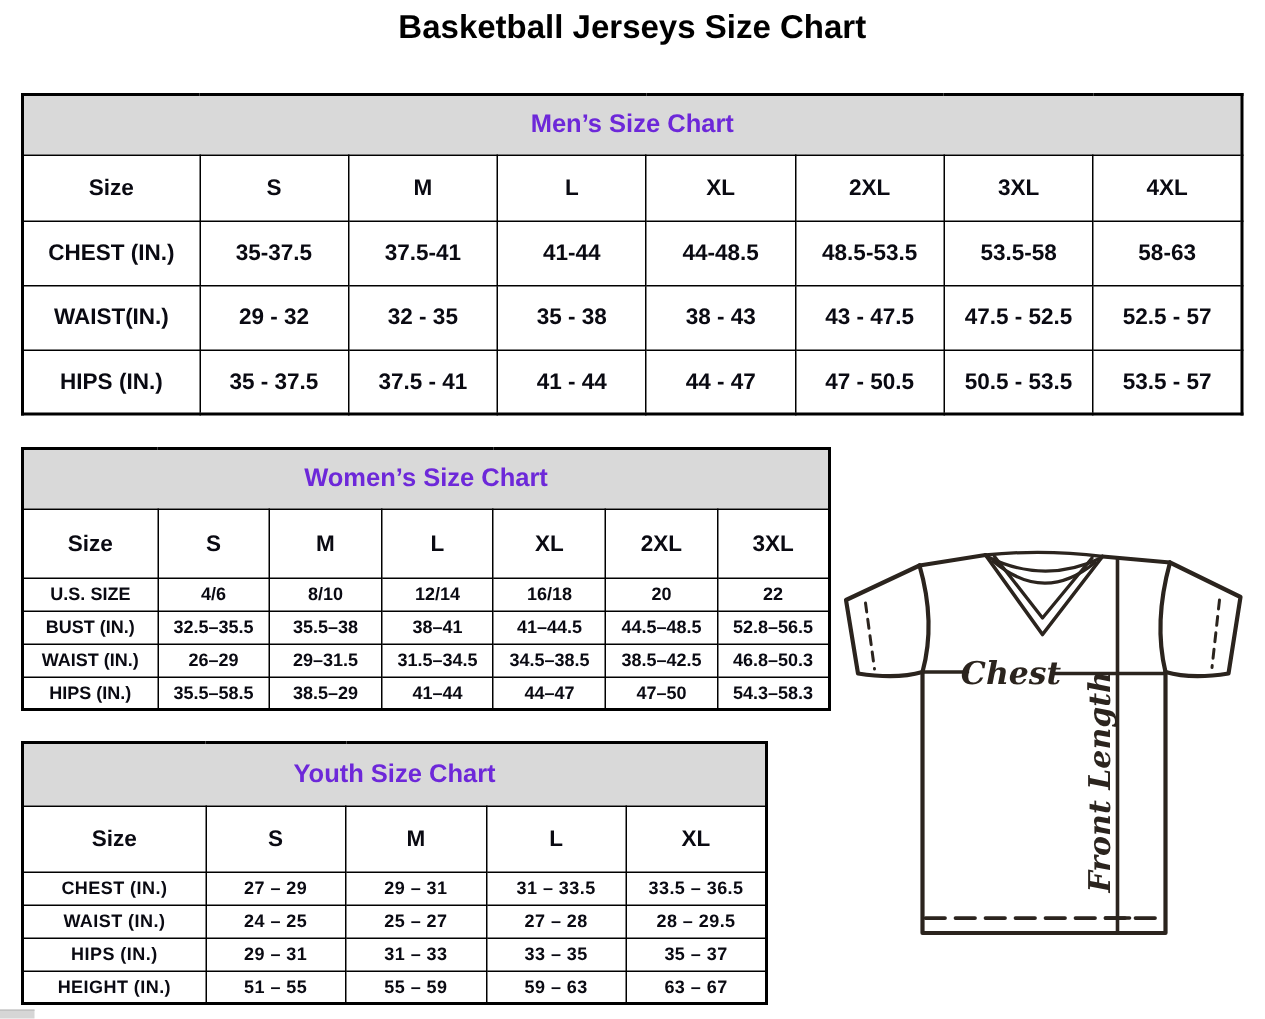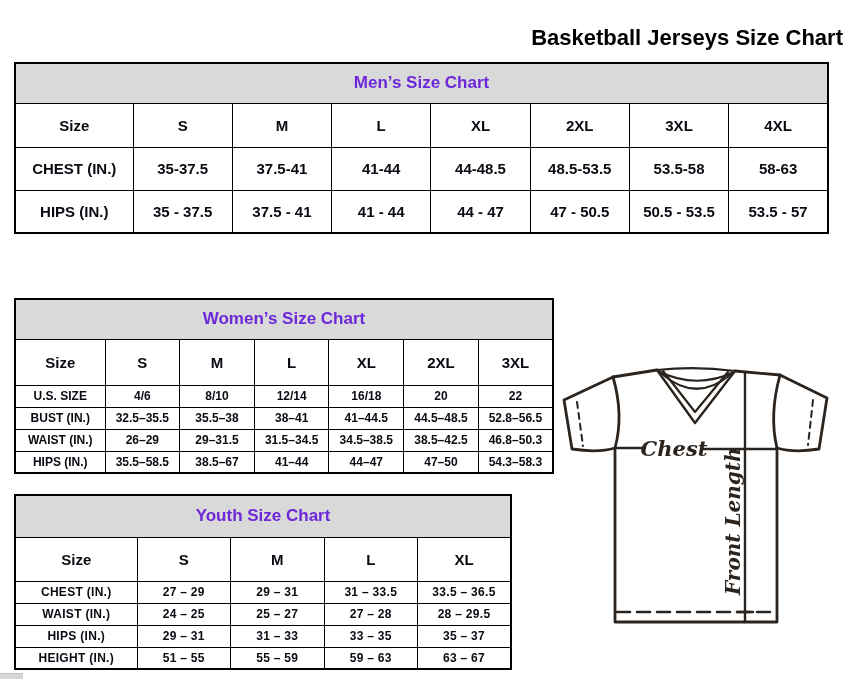--- a/index.html
+++ b/index.html
@@ -1,22 +1,22 @@
 <!DOCTYPE html>
 <html><head>
 <meta charset="utf-8">
 <style>
   html,body{margin:0;padding:0;}
   body{
     width:843px;height:679px;position:relative;background:#ffffff;
     font-family:"Liberation Sans",sans-serif;overflow:hidden;
   }
   .page-title{
-    position:absolute;top:5px;left:0;width:100%;text-align:right;
-    font-size:22px;font-weight:bold;color:#000;margin-top:20px;
+    position:absolute;top:5px;left:0;width:100%;text-align:center;
+    font-size:22px;font-weight:bold;color:#000;
   }
   table{
     position:absolute;border-collapse:collapse;table-layout:fixed;
     background:#fff;border:2px solid #000;
   }
   th,td{
     border:1.5px solid #000;text-align:center;vertical-align:middle;
     padding:0;font-weight:bold;color:#0a0a12;white-space:nowrap;overflow:hidden;
   }
   .band th{background:#d9d9d9;font-size:17px;color:#6d28d9;}
@@ -82,20 +82,30 @@
     <th>CHEST (IN.)</th>
     <td>35-37.5</td>
     <td>37.5-41</td>
     <td>41-44</td>
     <td>44-48.5</td>
     <td>48.5-53.5</td>
     <td>53.5-58</td>
     <td>58-63</td>
   </tr>
   <tr class="data-row">
+    <th>WAIST(IN.)</th>
+    <td>29 - 32</td>
+    <td>32 - 35</td>
+    <td>35 - 38</td>
+    <td>38 - 43</td>
+    <td>43 - 47.5</td>
+    <td>47.5 - 52.5</td>
+    <td>52.5 - 57</td>
+  </tr>
+  <tr class="data-row">
     <th>HIPS (IN.)</th>
     <td>35 - 37.5</td>
     <td>37.5 - 41</td>
     <td>41 - 44</td>
     <td>44 - 47</td>
     <td>47 - 50.5</td>
     <td>50.5 - 53.5</td>
     <td>53.5 - 57</td>
   </tr>
 </tbody>
@@ -147,21 +157,21 @@
     <td>26–29</td>
     <td>29–31.5</td>
     <td>31.5–34.5</td>
     <td>34.5–38.5</td>
     <td>38.5–42.5</td>
     <td>46.8–50.3</td>
   </tr>
   <tr class="data-row">
     <th>HIPS (IN.)</th>
     <td>35.5–58.5</td>
-    <td>38.5–67</td>
+    <td>38.5–29</td>
     <td>41–44</td>
     <td>44–47</td>
     <td>47–50</td>
     <td>54.3–58.3</td>
   </tr>
 </tbody>
   </table>
 
 <table id="youth">
   <colgroup>

